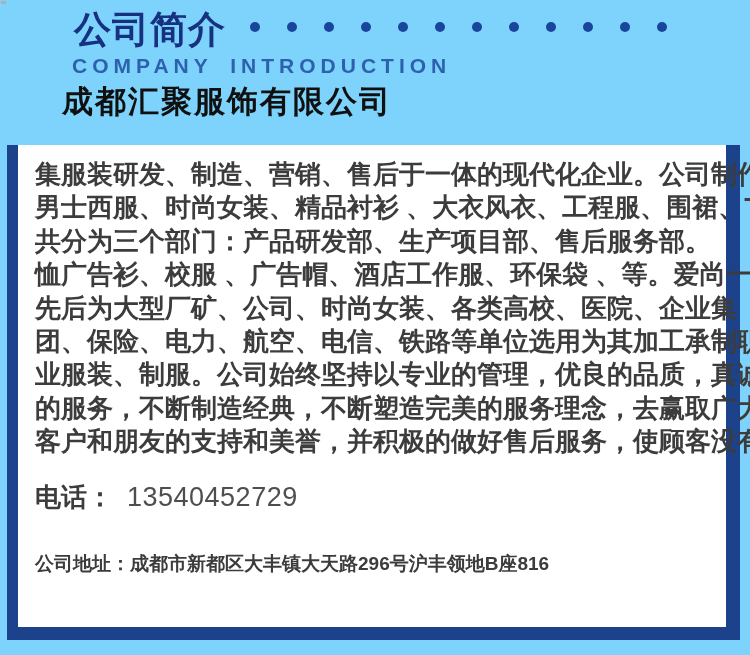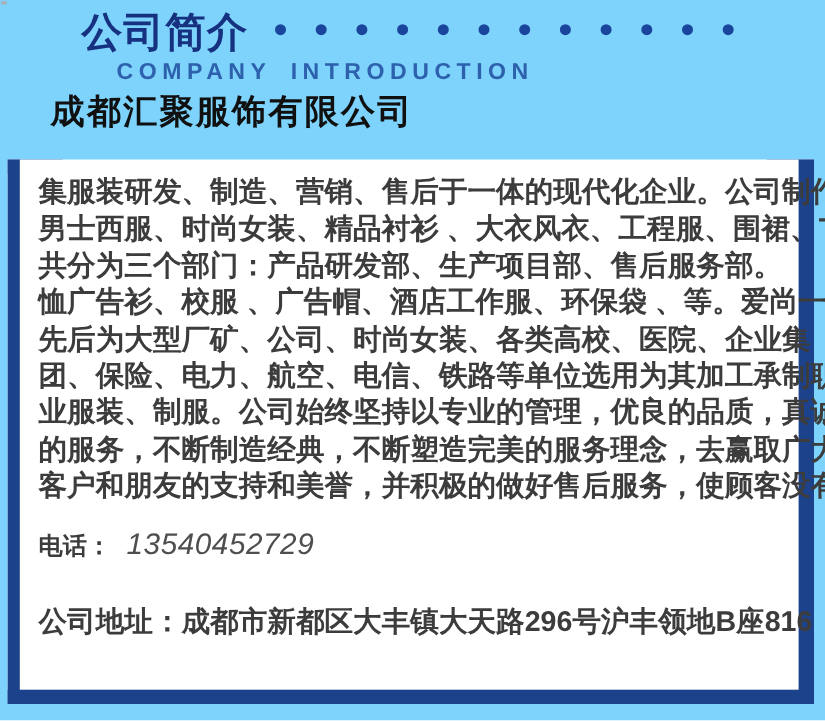--- a/index.html
+++ b/index.html
@@ -27,27 +27,27 @@
   }
   .dots {
     position: absolute; left: 250px; top: 22px;
     display: flex; gap: 27px; align-items: center;
   }
   .dot {
     width: 10px; height: 10px; border-radius: 50%;
     background: #1a459c; flex: 0 0 auto;
   }
   .title-en {
-    position: absolute; left: 106px; top: 54px;
+    position: absolute; left: 72px; top: 54px;
     font-size: 21px; font-weight: 600;
     letter-spacing: 5px; word-spacing: 7px;
     color: #2e61ad;
   }
   .company-name {
-    position: absolute; left: 46px; top: 81px;
+    position: absolute; left: 62px; top: 81px;
     font-size: 31px; font-weight: 600; letter-spacing: 2px;
     color: #101010;
     font-family: "Liberation Serif", "DejaVu Serif", serif;
   }
 
   
   .intro-box {
     position: absolute; left: 7px; top: 145px;
     width: 733px; height: 495px;
     background: #ffffff;
@@ -64,35 +64,34 @@
     font-size: 26px; line-height: 33.4px;
     font-weight: 600; color: #3c3c3c;
     white-space: nowrap;
   }
 
   .phone-row {
     margin-top: 21px; padding-left: 17px;
     display: flex; align-items: baseline;
   }
   .phone-label {
-    font-size: 22px; font-weight: 600; color: #3c3c3c;
+    font-size: 26px; font-weight: 600; color: #3c3c3c;
   }
   .phone-number {
     margin-left: 14px;
     font-size: 27px; font-weight: 400; letter-spacing: 0.5px;
     color: #4e4e4e;
-    font-style: italic;
   }
 
   .address-row {
     margin-top: 36px; padding-left: 17px;
     white-space: nowrap;
   }
   .address-label, .address-value {
-    font-size: 26px; font-weight: 600; color: #3c3c3c;
+    font-size: 19px; font-weight: 600; color: #3c3c3c;
   }
 </style>
 </head>
 <body>
 
 <div class="page">
 
   <div class="corner-artifact"></div>
 
   <div>

